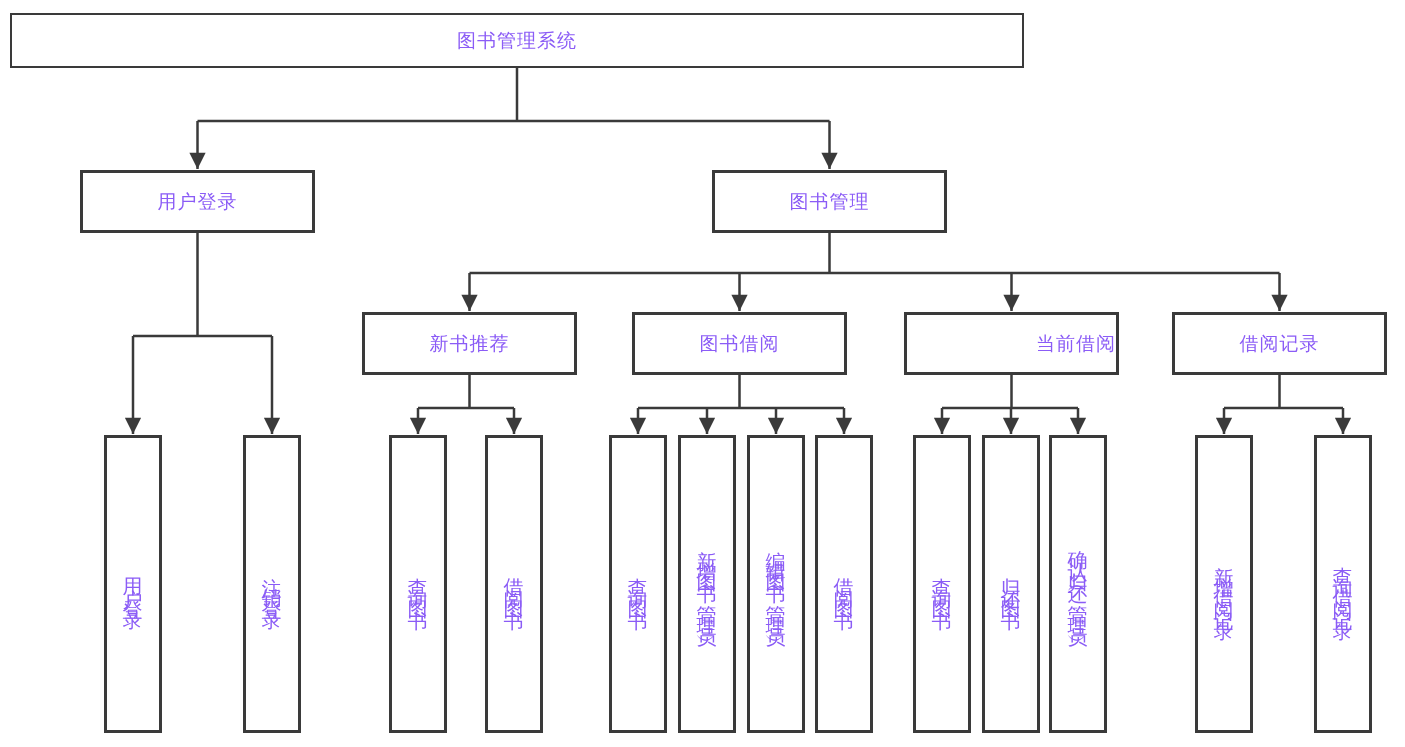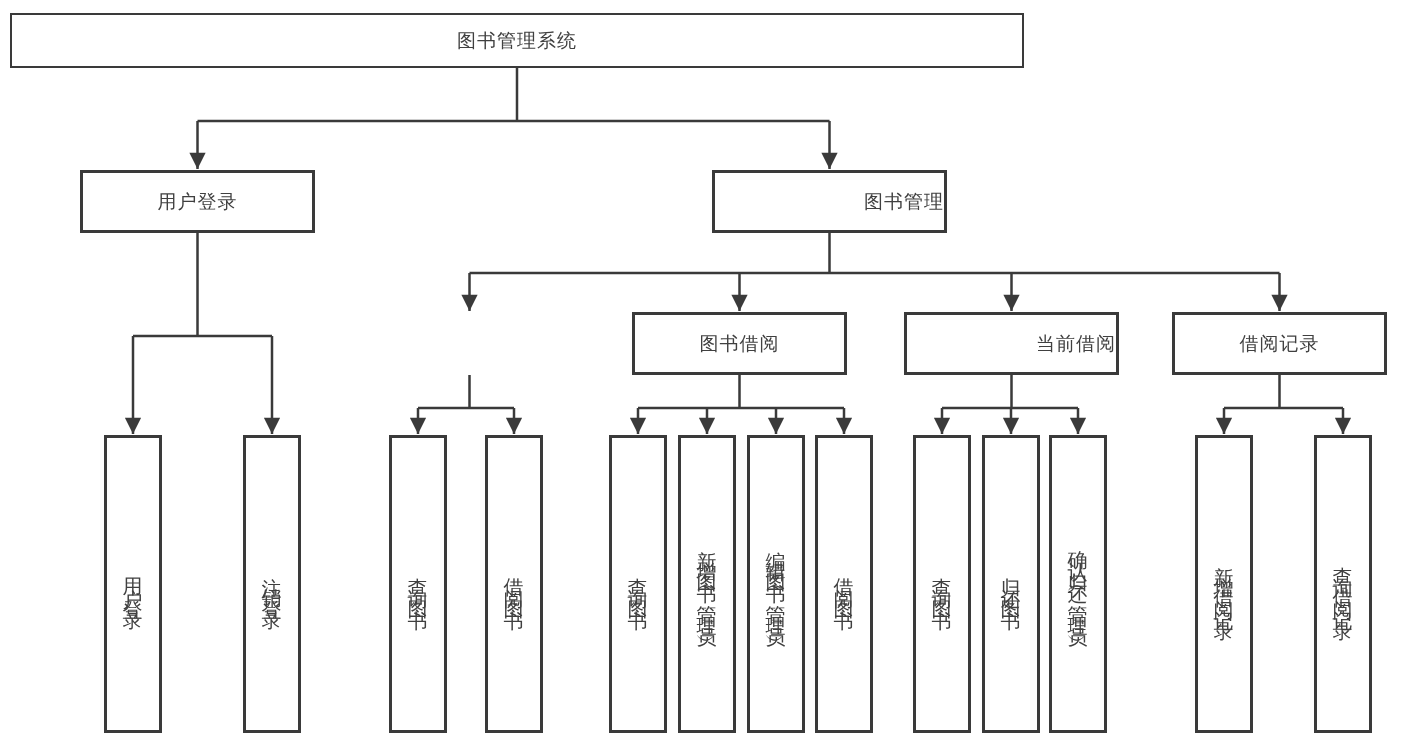--- a/index.html
+++ b/index.html
@@ -17,21 +17,21 @@
     width: 1405px; height: 747px;
   }
   .node {
     position: absolute;
     box-sizing: border-box;
     background: #ffffff;
     border: 3px solid #3a3a3a;
     display: flex;
     align-items: center;
     justify-content: center;
-    color: #404040;
+    color: #8b5cf6;
   }
   .hnode { font-size: 19px; letter-spacing: 1px; }
   .root  { border-width: 2px; }
   .vnode span {
     writing-mode: vertical-lr;
     text-orientation: mixed;
     font-size: 20px;
     letter-spacing: 11px;
     line-height: 1;
     white-space: nowrap;
@@ -97,24 +97,27 @@
     </g>
   </svg>
 
   <div class="node hnode root" style="left:10px; top:13px; width:1014px; height:55px;">
     <span>图书管理系统</span>
   </div>
 
   <div class="node hnode l2" style="left:80px;">
     <span>用户登录</span>
   </div>
-  <div class="node hnode l2" style="left:712px;justify-content:flex-end;">
+  <div class="node hnode l2" style="left:712px;">
     <span>图书管理</span>
   </div>
 
+  <div class="node hnode l3" style="left:362px;">
+    <span>新书推荐</span>
+  </div>
   <div class="node hnode l3" style="left:632px;">
     <span>图书借阅</span>
   </div>
   <div class="node hnode l3" style="left:904px;justify-content:flex-end;">
     <span>当前借阅</span>
   </div>
   <div class="node hnode l3" style="left:1172px;">
     <span>借阅记录</span>
   </div>
 

